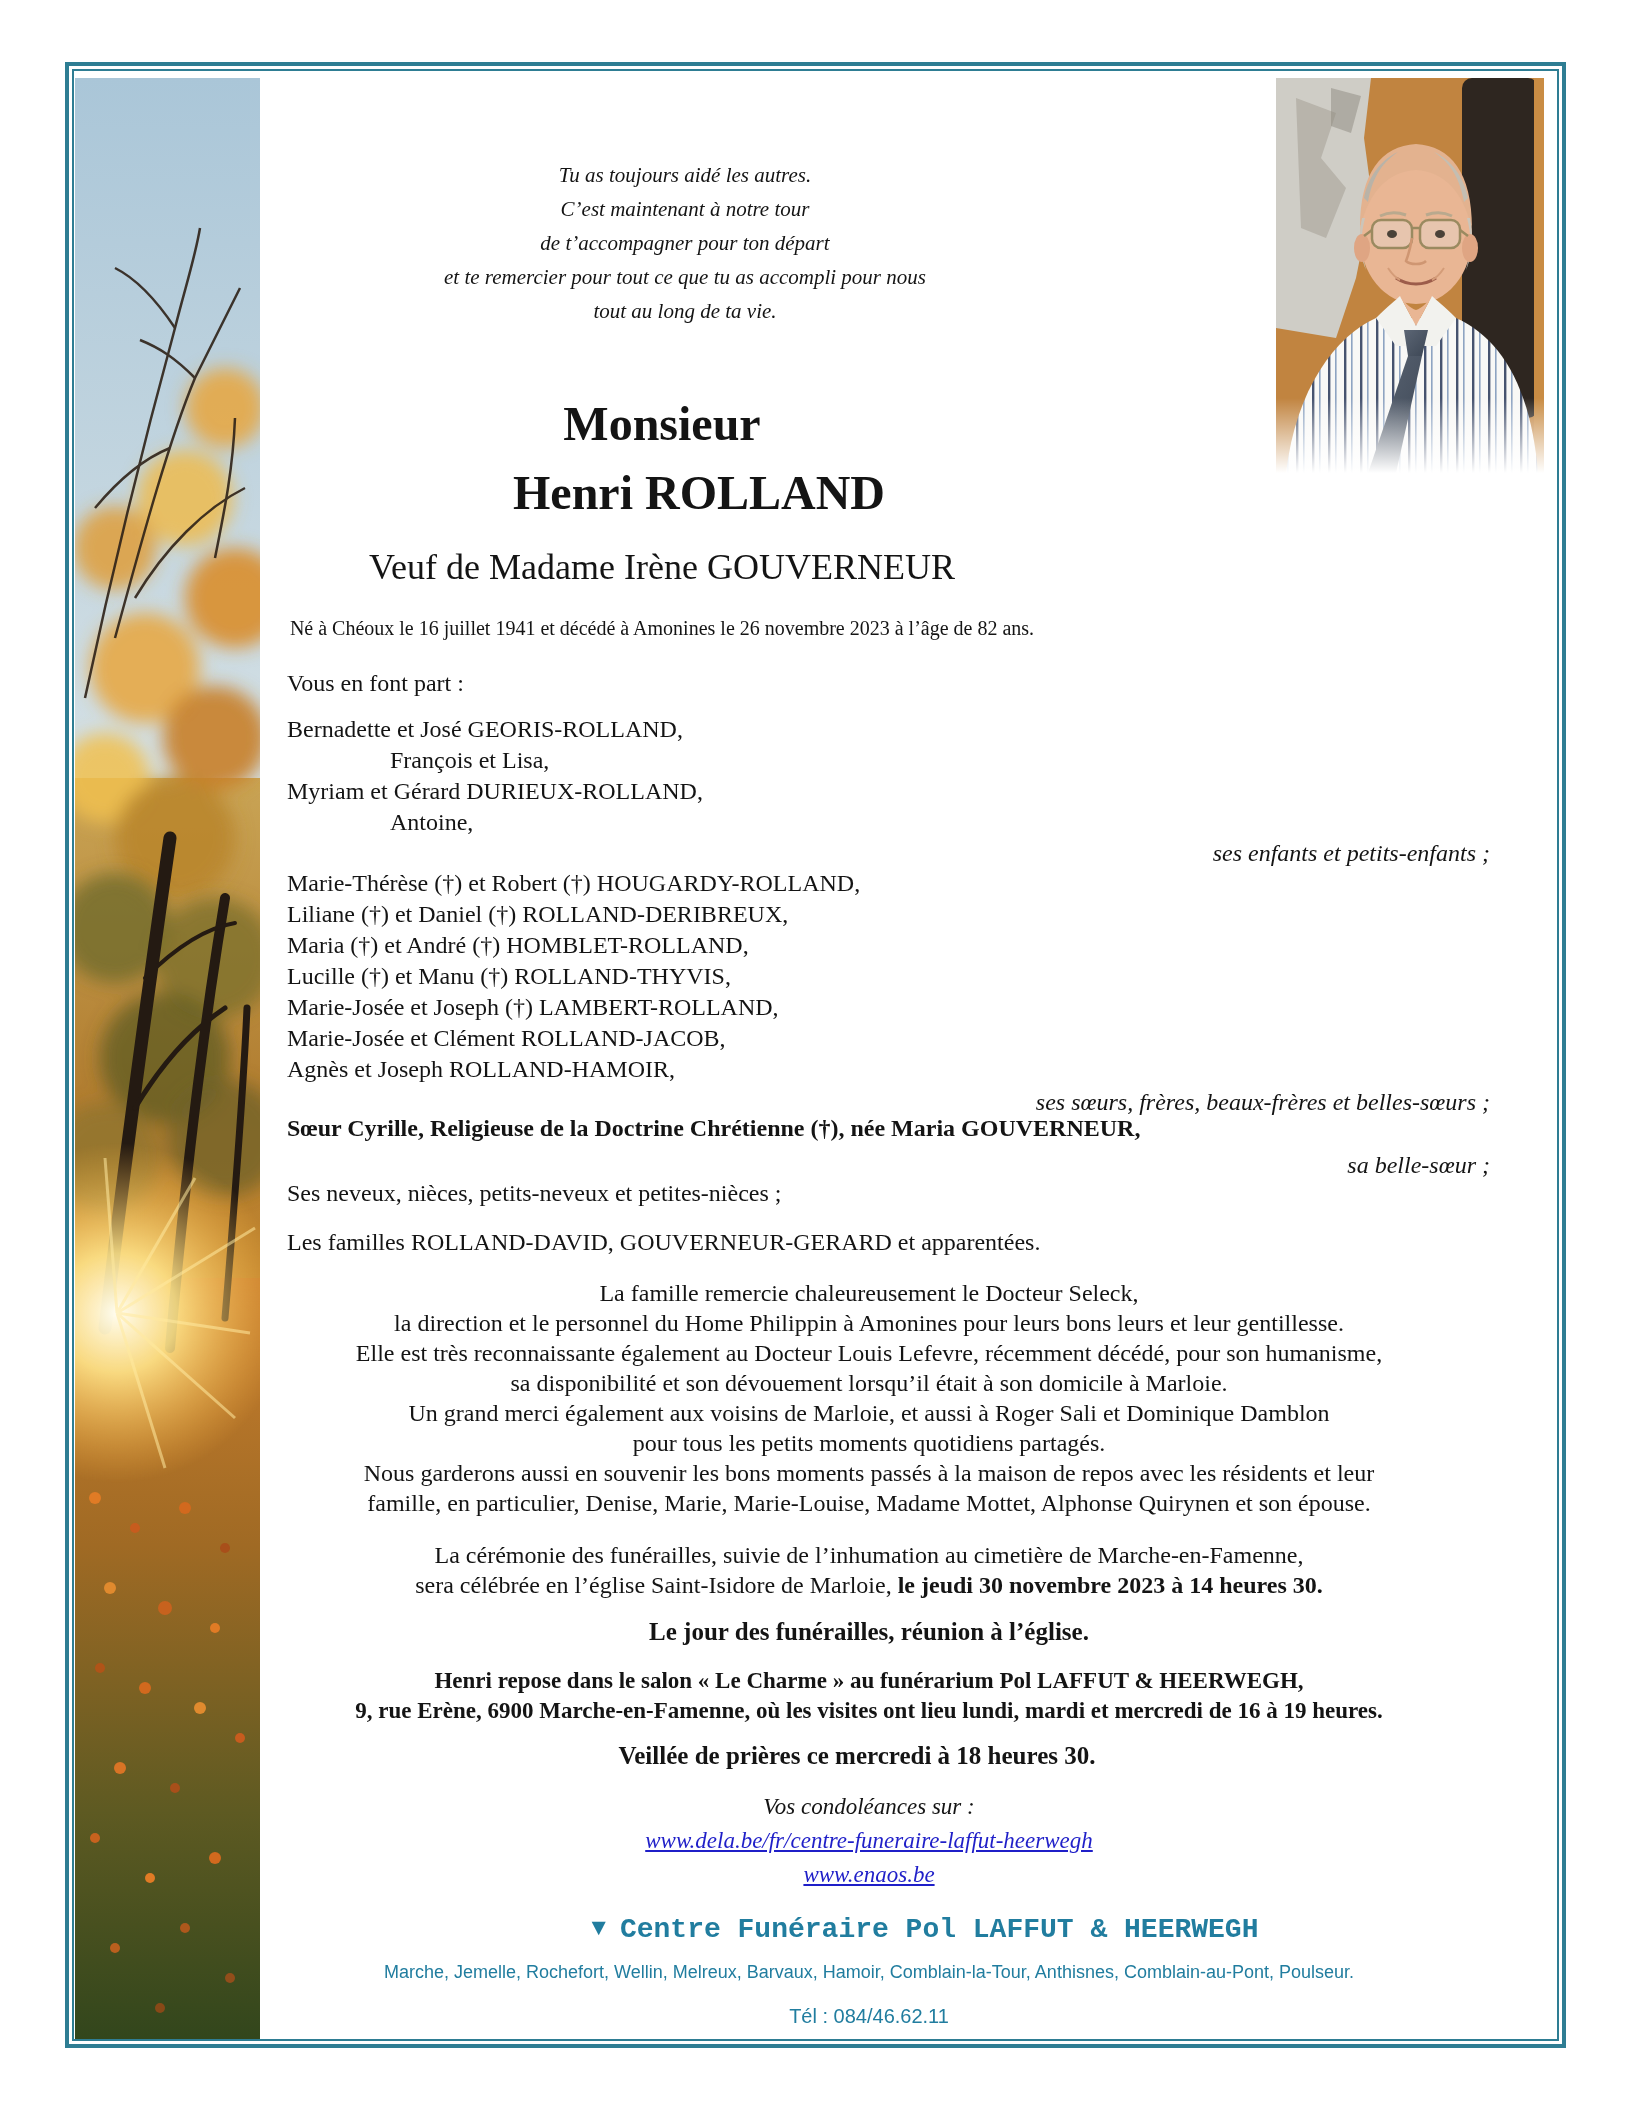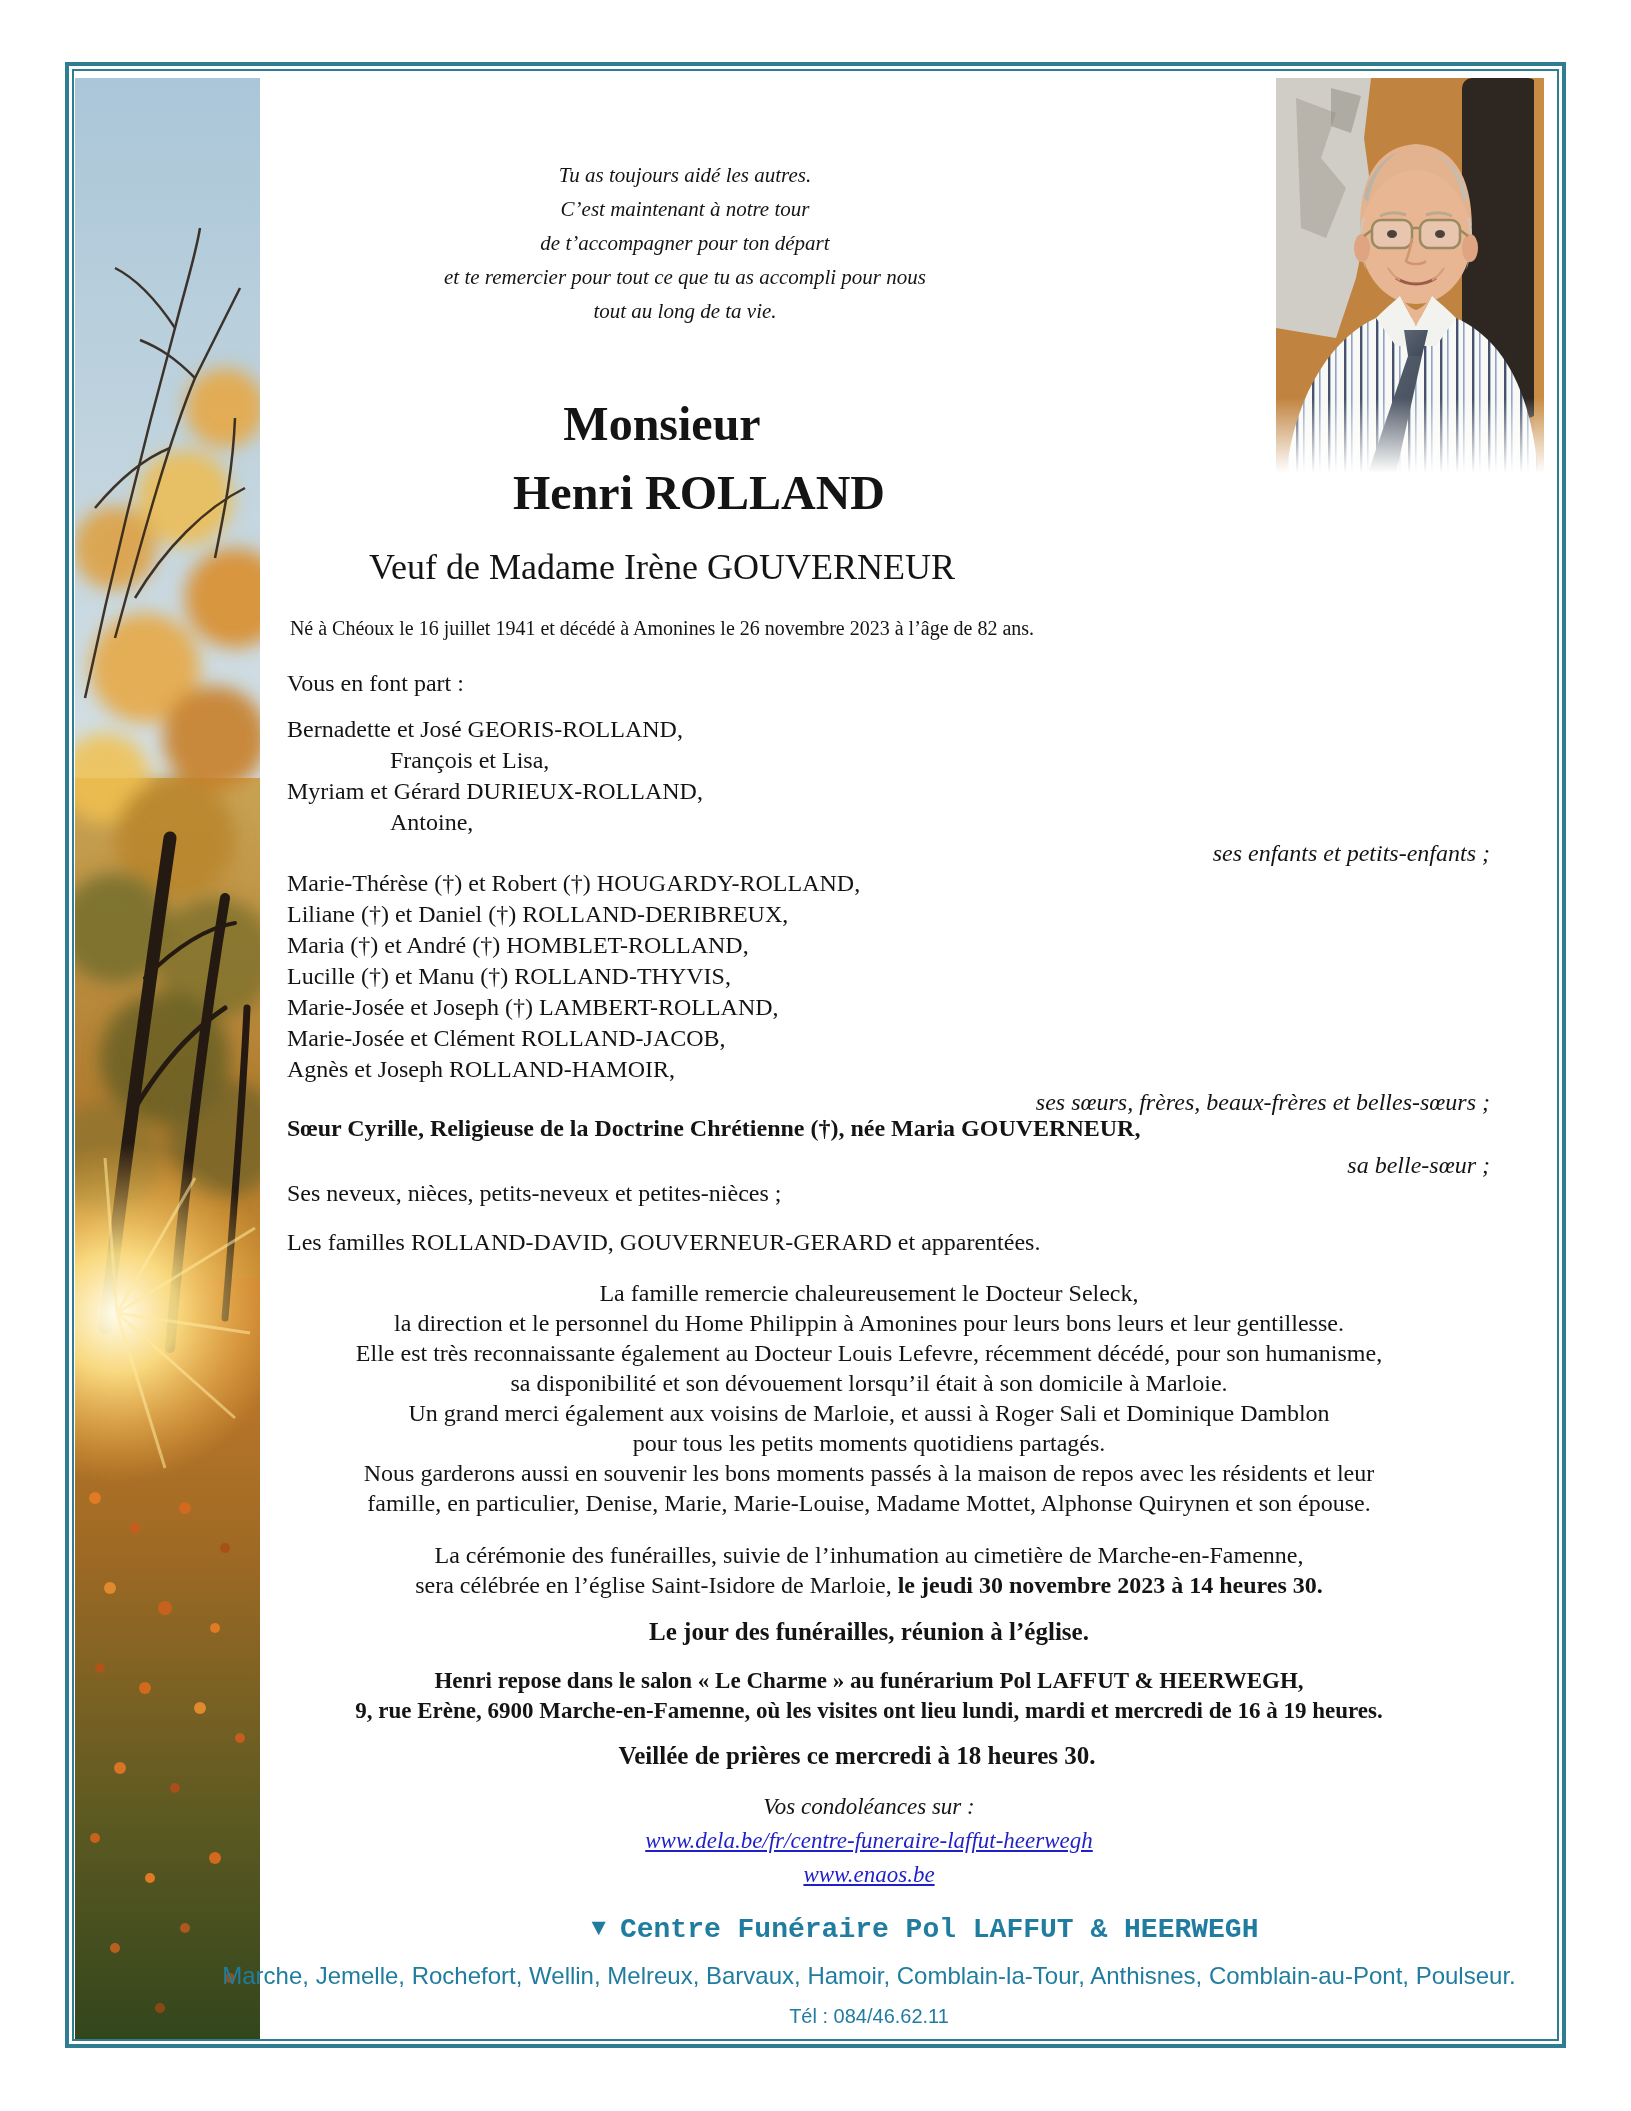--- a/index.html
+++ b/index.html
@@ -66,21 +66,21 @@
   .condol-label{top:1728px;left:800px;font-size:23px;font-style:italic;}
   .condol-link{left:800px;font-size:23px;font-style:italic;color:var(--link-blue);
     text-decoration:underline;}
   .link1{top:1762px;text-align:center;}
   .link2{top:1796px;}
 
   .footer-company{top:1848px;left:840px;font-family:Liberation Mono, monospace;
     font-size:28px;font-weight:bold;color:var(--footer-teal);margin-left:16px;}
   .footer-company .tri{font-size:24px;margin-right:14px;position:relative;top:-2px;}
   .footer-cities{top:1896px;left:800px;font-family:"Liberation Sans","DejaVu Sans",sans-serif;
-    font-size:24px;color:var(--footer-teal);}
+    font-size:18px;color:var(--footer-teal);}
   .footer-phone{top:1939px;left:800px;font-family:"Liberation Sans","DejaVu Sans",sans-serif;
     font-size:20px;color:var(--footer-teal);}
 </style>
 </head>
 <body>
 
 <div class="page">
   <div class="frame">
 
     <div class="photo-strip">

